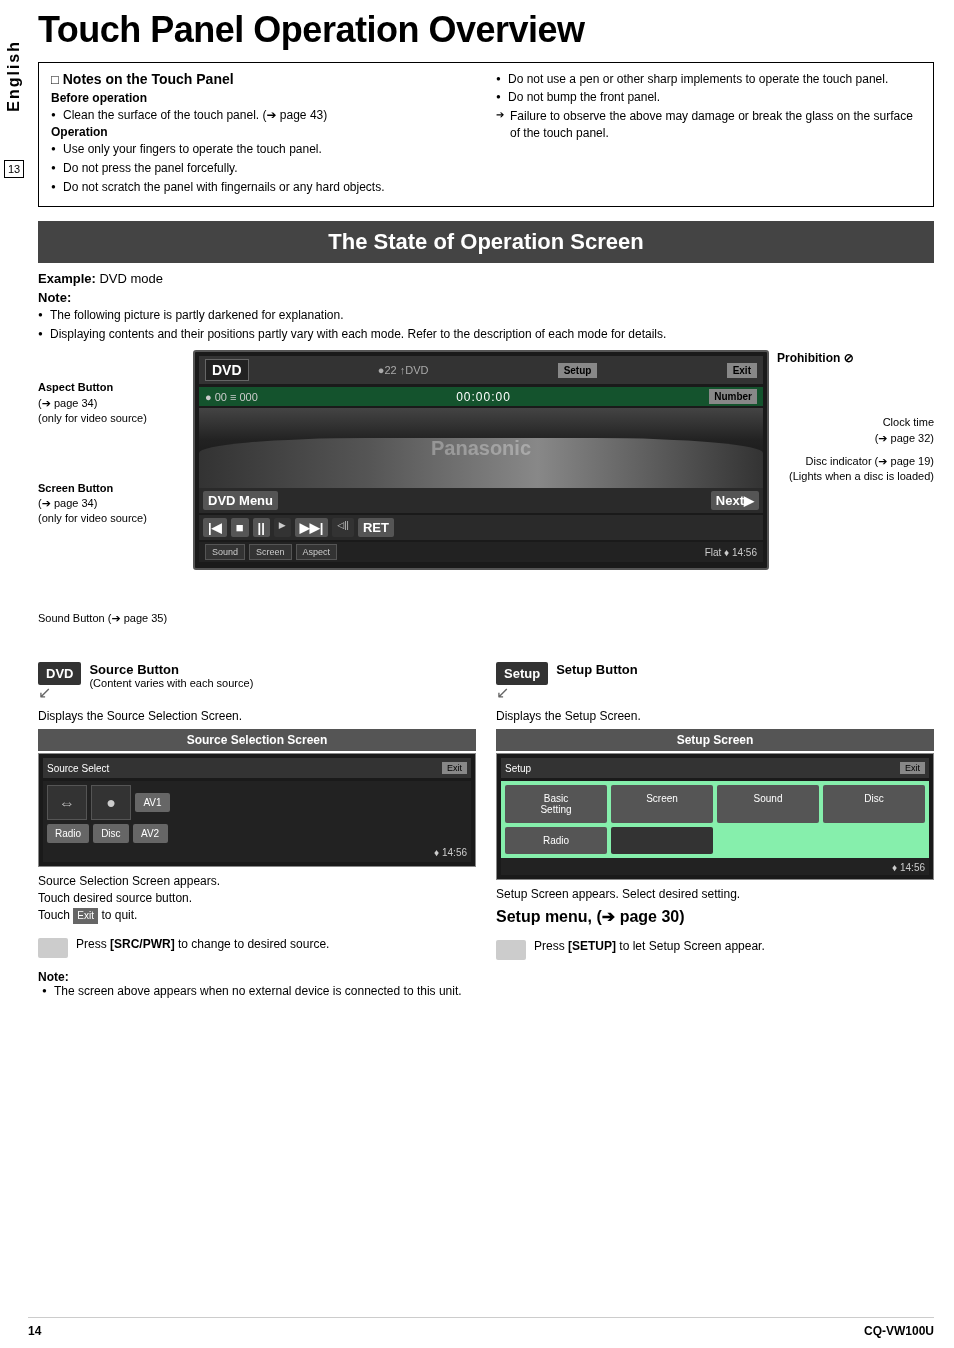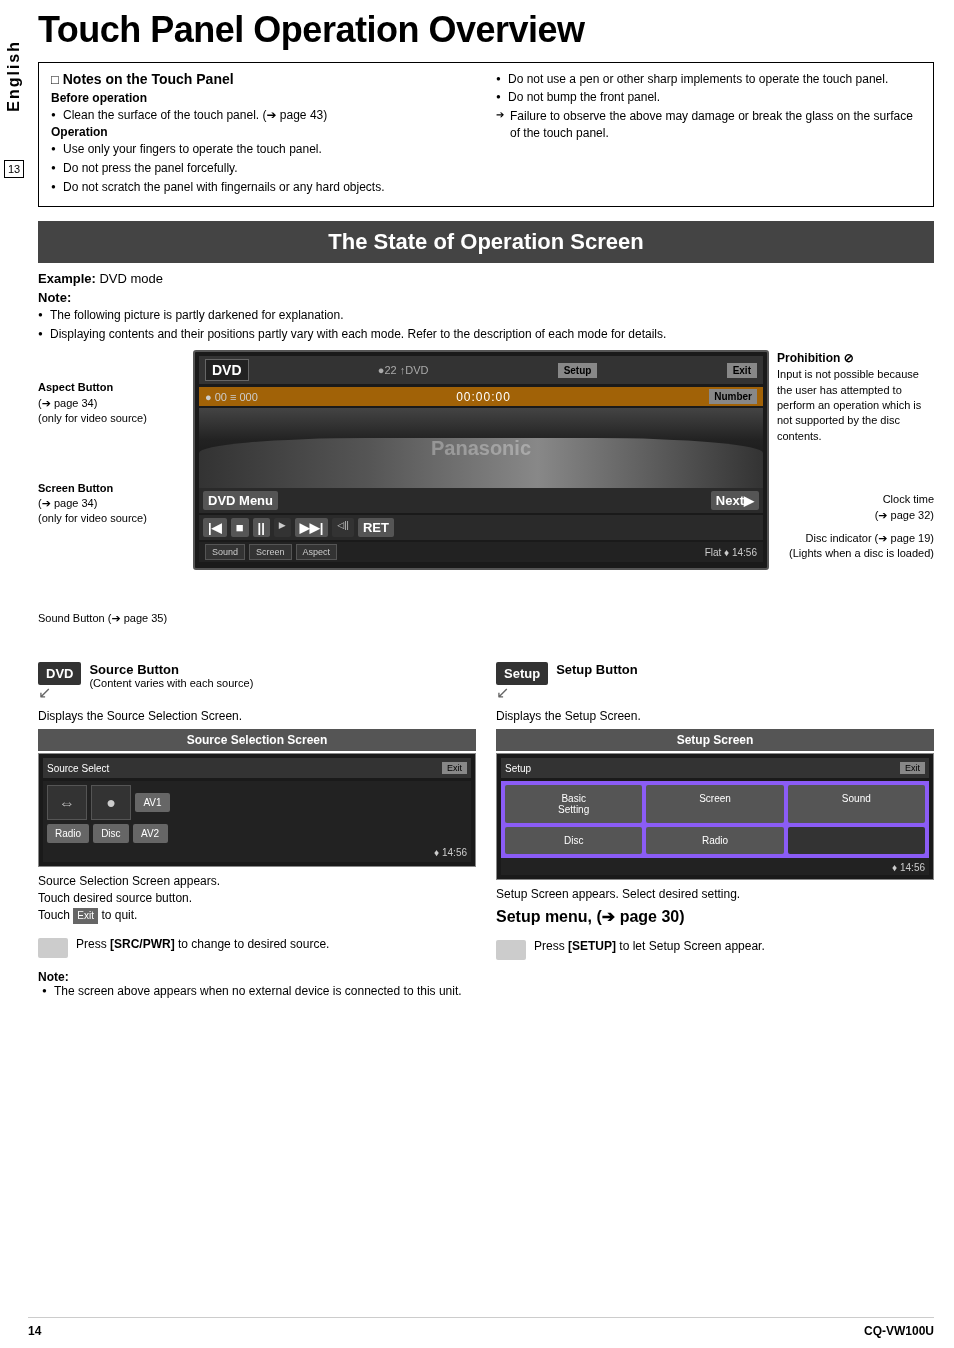--- a/index.html
+++ b/index.html
@@ -181,21 +181,21 @@
       font-size: 10px;
       padding: 2px 6px;
       font-weight: bold;
     }
 
     
     .screen-second-bar {
       display: flex;
       justify-content: space-between;
       align-items: center;
-      background: #a16207;
+      background: #14532d;
       padding: 2px 6px;
       margin-bottom: 2px;
       color: #ccc;
       font-size: 11px;
     }
     .screen-number-btn {
       background: #888;
       color: #000;
       font-size: 10px;
       padding: 2px 5px;
@@ -391,24 +391,24 @@
     }
     .thumb-time {
       color: #ccc;
       font-size: 10px;
       text-align: right;
     }
 
     
     .setup-thumb-content {
       display: grid;
-      grid-template-columns: 1fr 1fr 1fr;
+      grid-template-columns: 1fr 1fr 1fr 1fr;
       gap: 4px;
       padding: 4px;
-      background: #8b5cf6;
+      background: #86efac;
     }
     .setup-thumb-btn {
       background: #555;
       color: #fff;
       font-size: 10px;
       padding: 8px 4px;
       text-align: center;
       border-radius: 2px;
     }
     .setup-thumb-btn.empty {
@@ -642,21 +642,20 @@
           <span class="flat-time">
             <span>Flat</span> ♦ <span>14:56</span>
           </span>
         </div>
       </div>
     </div>
 
     <div class="screen-right-info">
       <div class="right-block">
         <div class="rb-title">Prohibition ⊘</div>
-        <div>Input is not possible because the user has attempted to perform an operation which is not supported by the disc contents.</div>
       </div>
       <div style="height:40px;"></div>
       <div class="right-block" style="text-align:right;">
         <div>Clock time</div>
         <div>(➔ page 32)</div>
       </div>
       <div class="right-block" style="text-align:right;">
         <div>Disc indicator (➔ page 19)</div>
         <div>(Lights when a disc is loaded)</div>
       </div>

